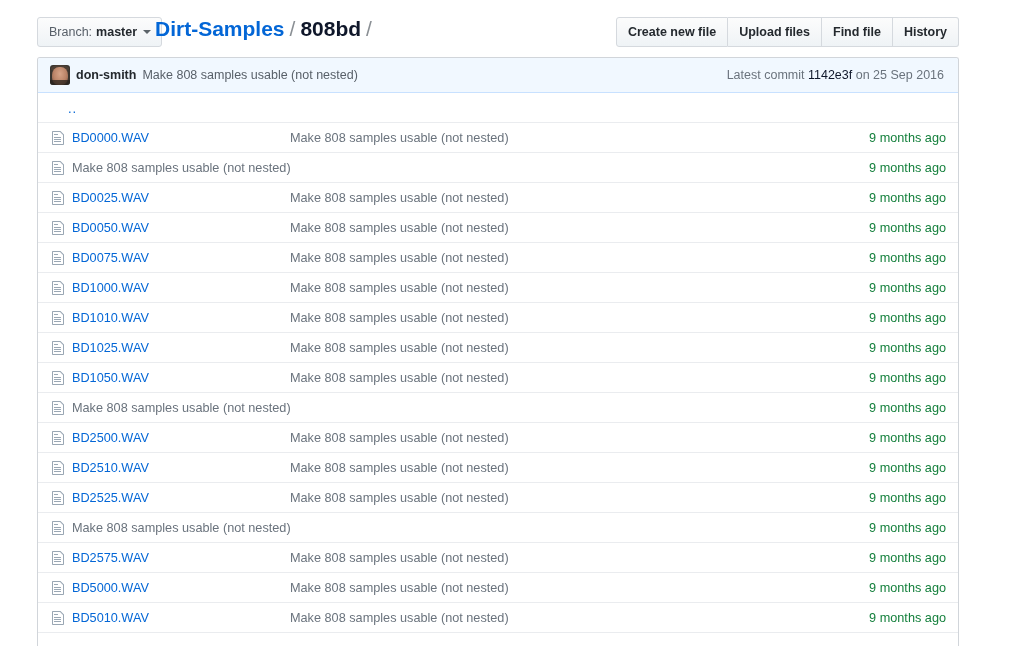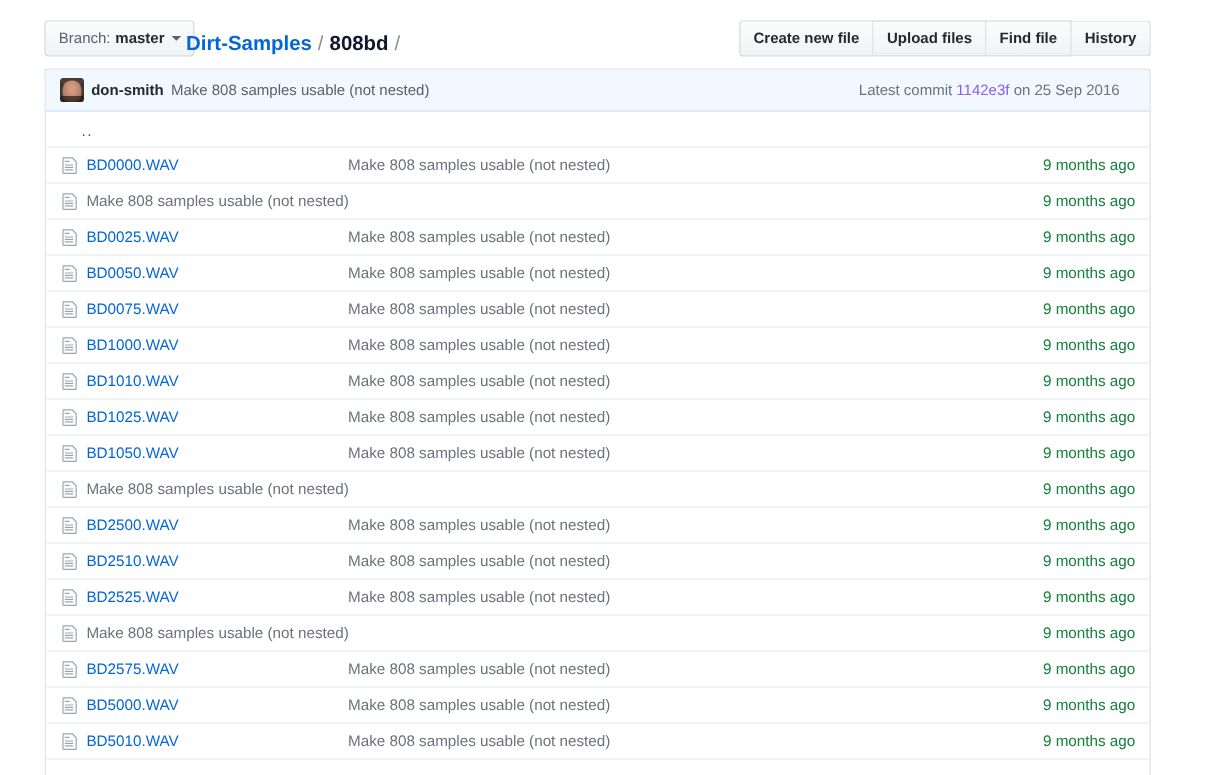--- a/index.html
+++ b/index.html
@@ -57,22 +57,22 @@
     border-right: 4px solid transparent;
     border-top: 4px solid #5b6369;
   }
 
   .breadcrumb {
     position: absolute;
     left: 118px;
     top: 0;
     height: 30px;
     display: flex;
-    align-items: flex-end;
-    font-size: 17px;
+    align-items: flex-start;
+    font-size: 21px;
     font-weight: bold;
     color: #24292e;
     white-space: nowrap;
   }
   .breadcrumb .repo-link {
     color: #0366d6;
     text-decoration: none;
     cursor: pointer;
   }
   .breadcrumb .sep {
@@ -132,21 +132,21 @@
   }
 
   
   .commit-bar {
     height: 35px;
     box-sizing: border-box;
     background: #f1f8ff;
     border-bottom: 1px solid #c8e1ff;
     display: flex;
     align-items: center;
-    padding: 0 21px 0 12px;
+    padding: 0 10px 0 12px;
   }
   .commit-left {
     display: flex;
     align-items: center;
     flex: 1 1 auto;
     min-width: 0;
   }
   .avatar {
     width: 20px;
     height: 20px;
@@ -195,21 +195,21 @@
     cursor: pointer;
   }
   .commit-right {
     flex: 0 0 auto;
     font-size: 12.5px;
     color: #6a737d;
     white-space: nowrap;
     padding-right: 4px;
   }
   .commit-right .sha {
-    color: #8b5cf6;
+    color: #0f172a;
     text-decoration: none;
     cursor: pointer;
   }
 
   
   .row {
     display: flex;
     align-items: center;
     height: 30px;
     border-bottom: 1px solid #eaecef;

